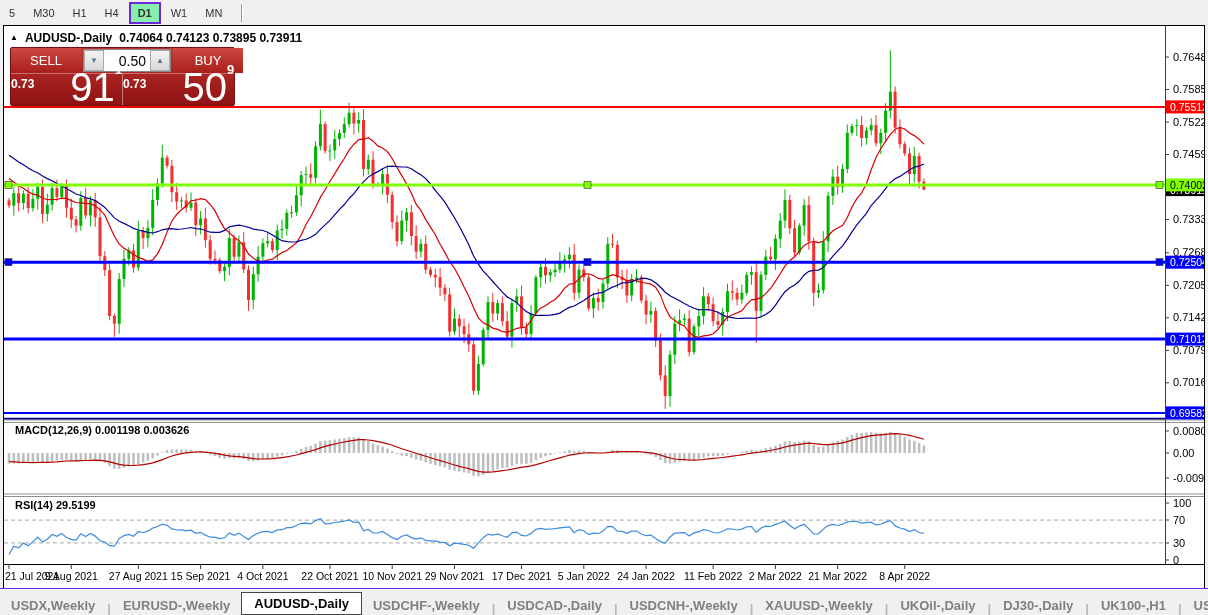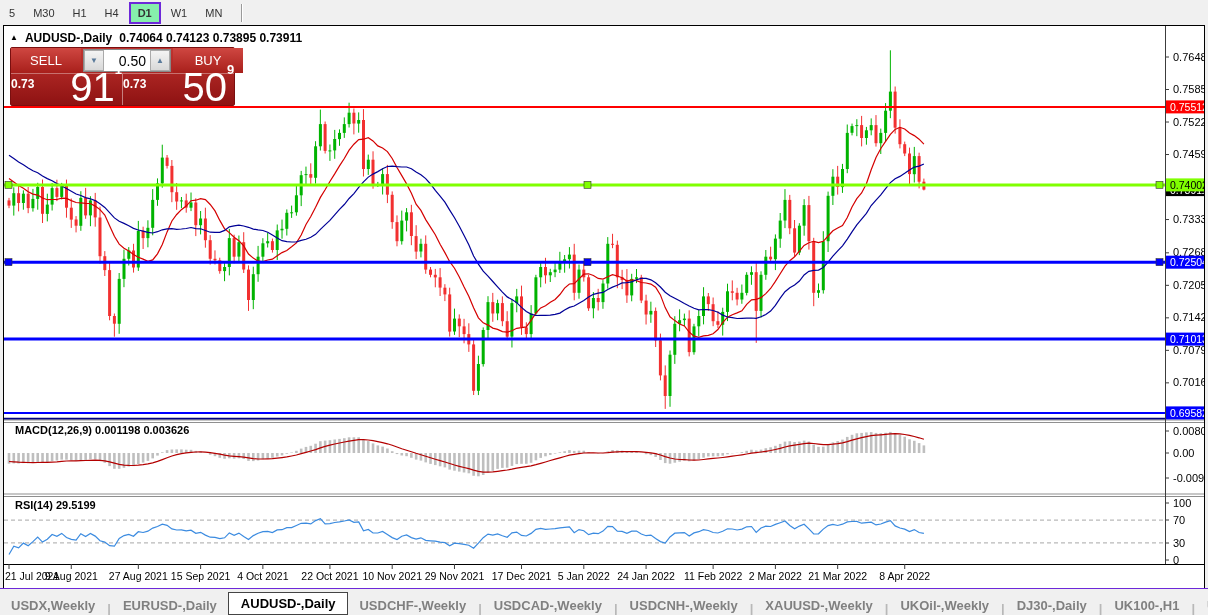--- a/index.html
+++ b/index.html
@@ -770,31 +770,31 @@
       </div>
     </div>
 
     <div class="pane-label" style="top:398px">MACD(12,26,9) 0.001198 0.003626</div>
     <div class="pane-label" style="top:473px">RSI(14) 29.5199</div>
   </div>
 
   <div id="tab-bar">
       <div class="tab">USDX,Weekly</div>
       <span class="tab-sep">|</span>
-      <div class="tab">EURUSD-,Daily</div>
+      <div class="tab">EURUSD-,Weekly</div>
       <div class="tab active">AUDUSD-,Daily</div>
       <div class="tab">USDCHF-,Weekly</div>
       <span class="tab-sep">|</span>
-      <div class="tab">USDCAD-,Weekly</div>
+      <div class="tab">USDCAD-,Daily</div>
       <span class="tab-sep">|</span>
       <div class="tab">USDCNH-,Weekly</div>
       <span class="tab-sep">|</span>
       <div class="tab">XAUUSD-,Weekly</div>
       <span class="tab-sep">|</span>
-      <div class="tab">UKOil-,Weekly</div>
+      <div class="tab">UKOil-,Daily</div>
       <span class="tab-sep">|</span>
       <div class="tab">DJ30-,Daily</div>
       <span class="tab-sep">|</span>
       <div class="tab">UK100-,H1</div>
       <span class="tab-sep">|</span>
       <div class="tab">USOil-,H1</div>
       <span class="tab-sep">|</span>
       <div class="tab">HK50-,H1</div>
     </div>
 

